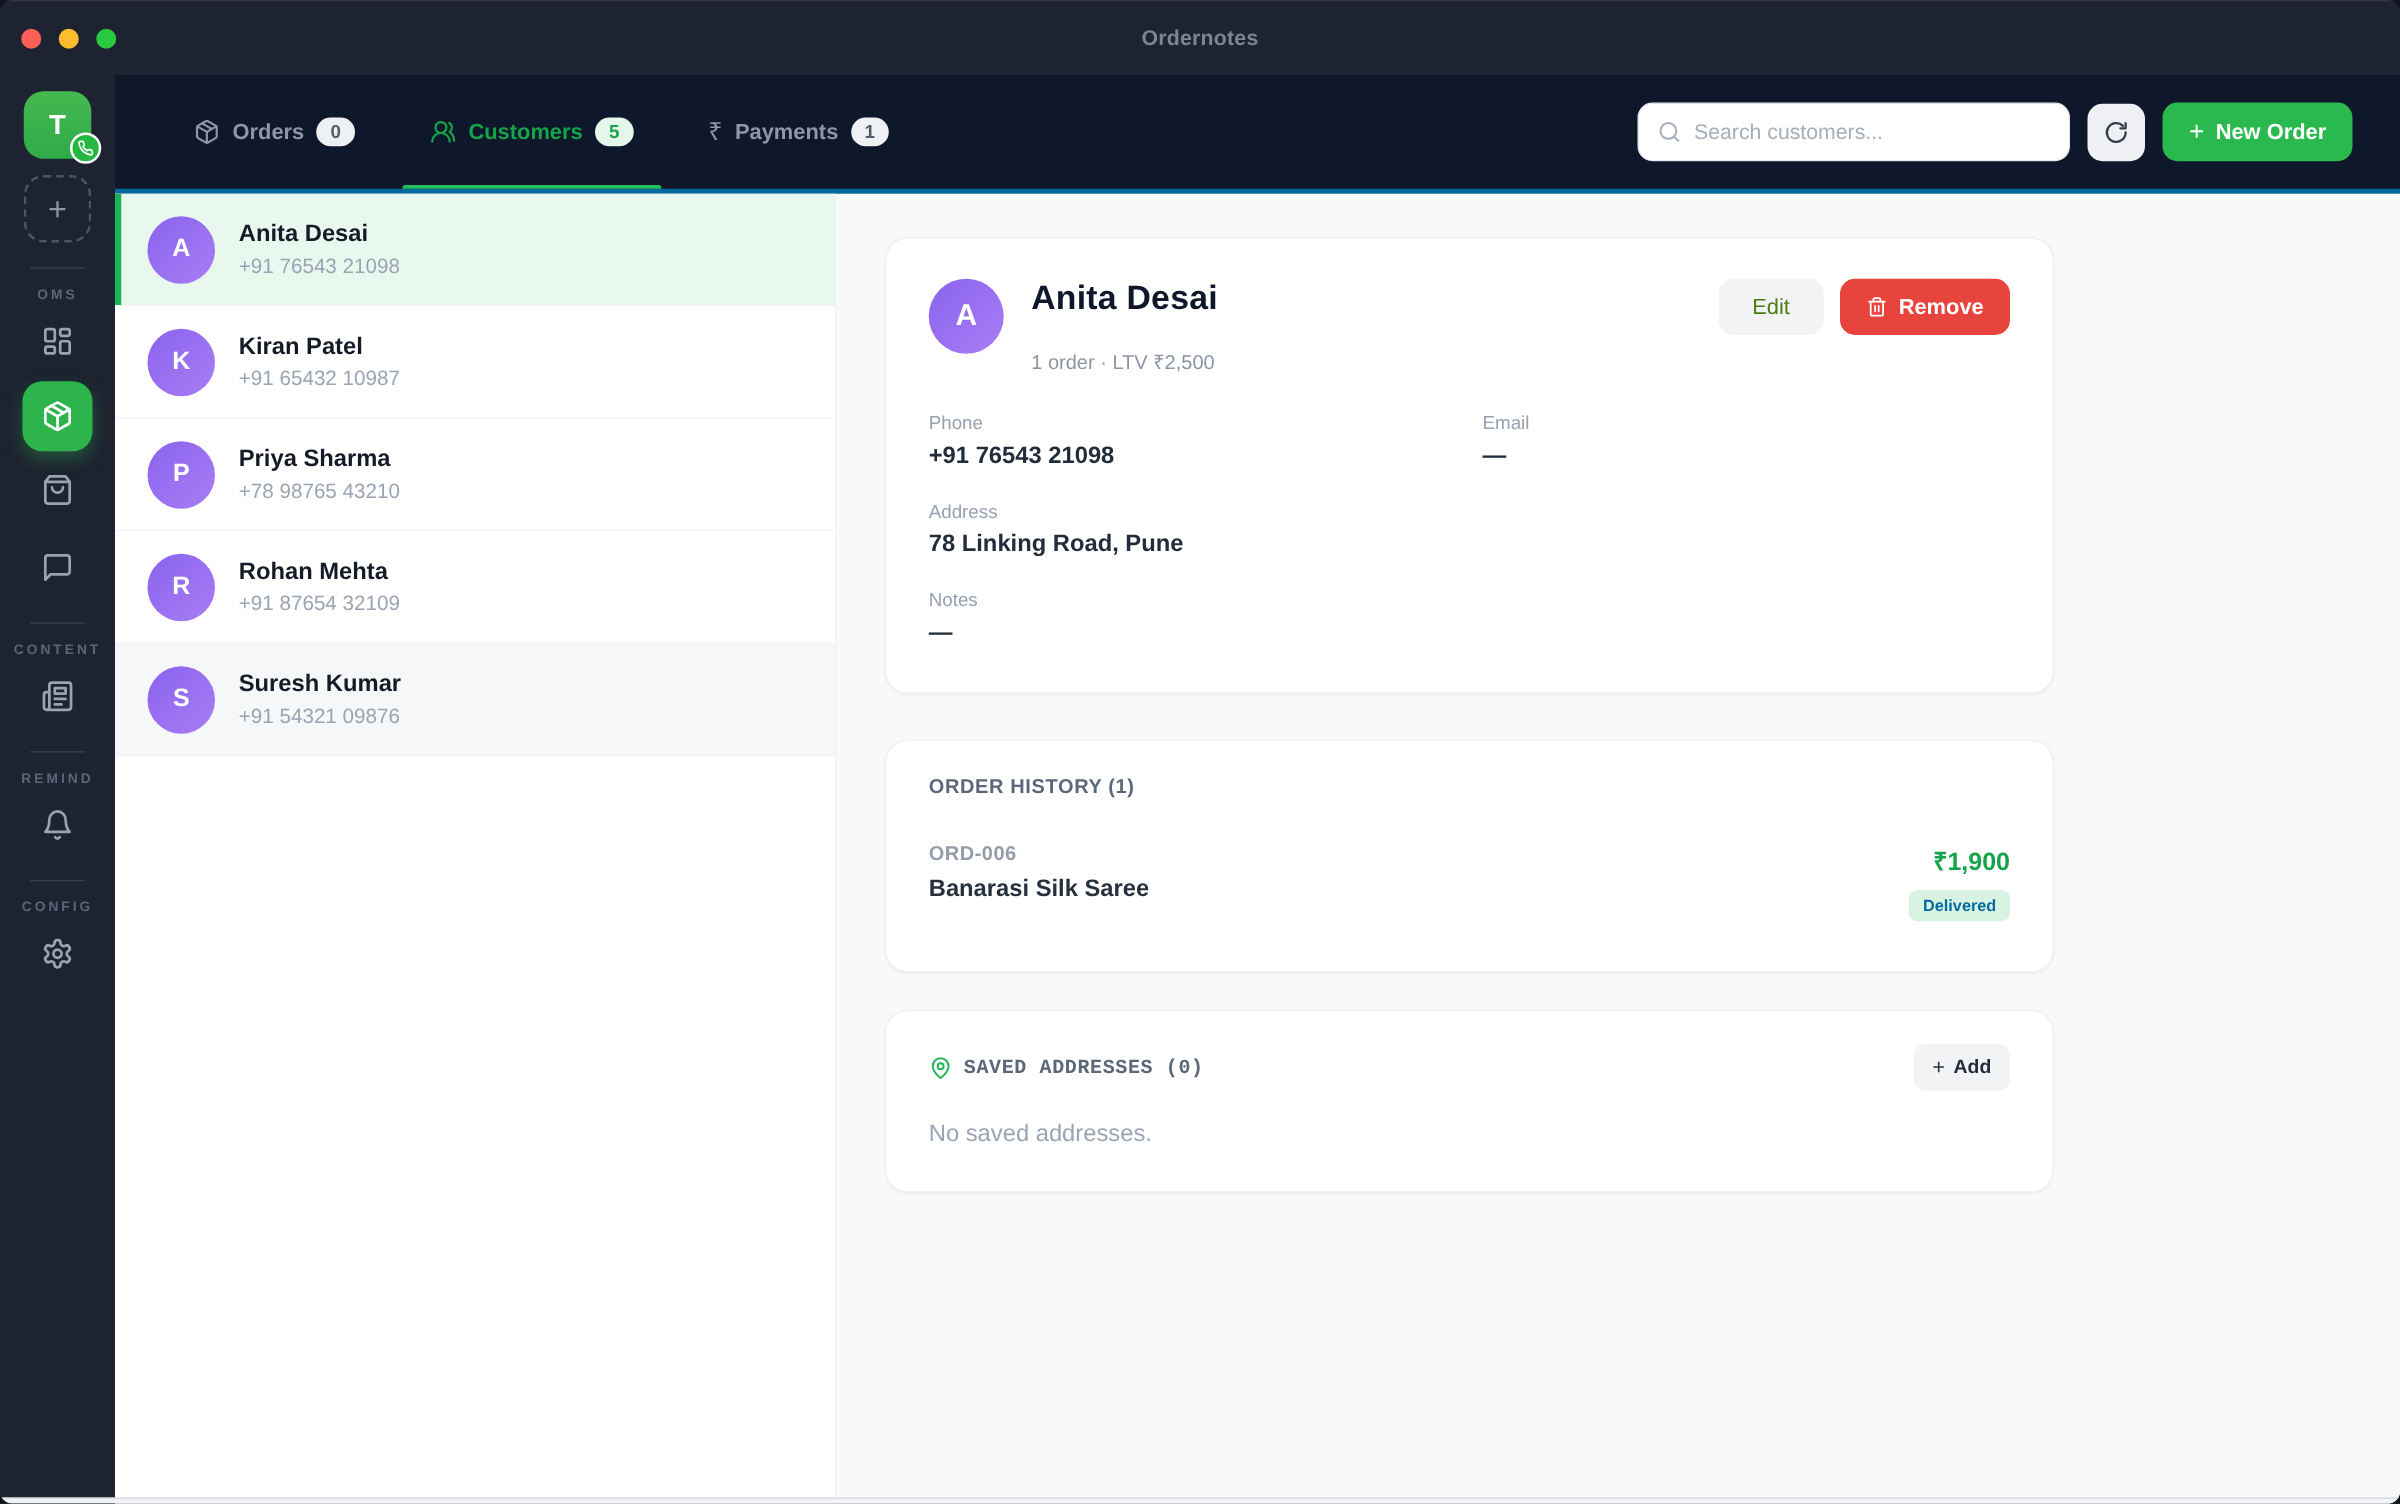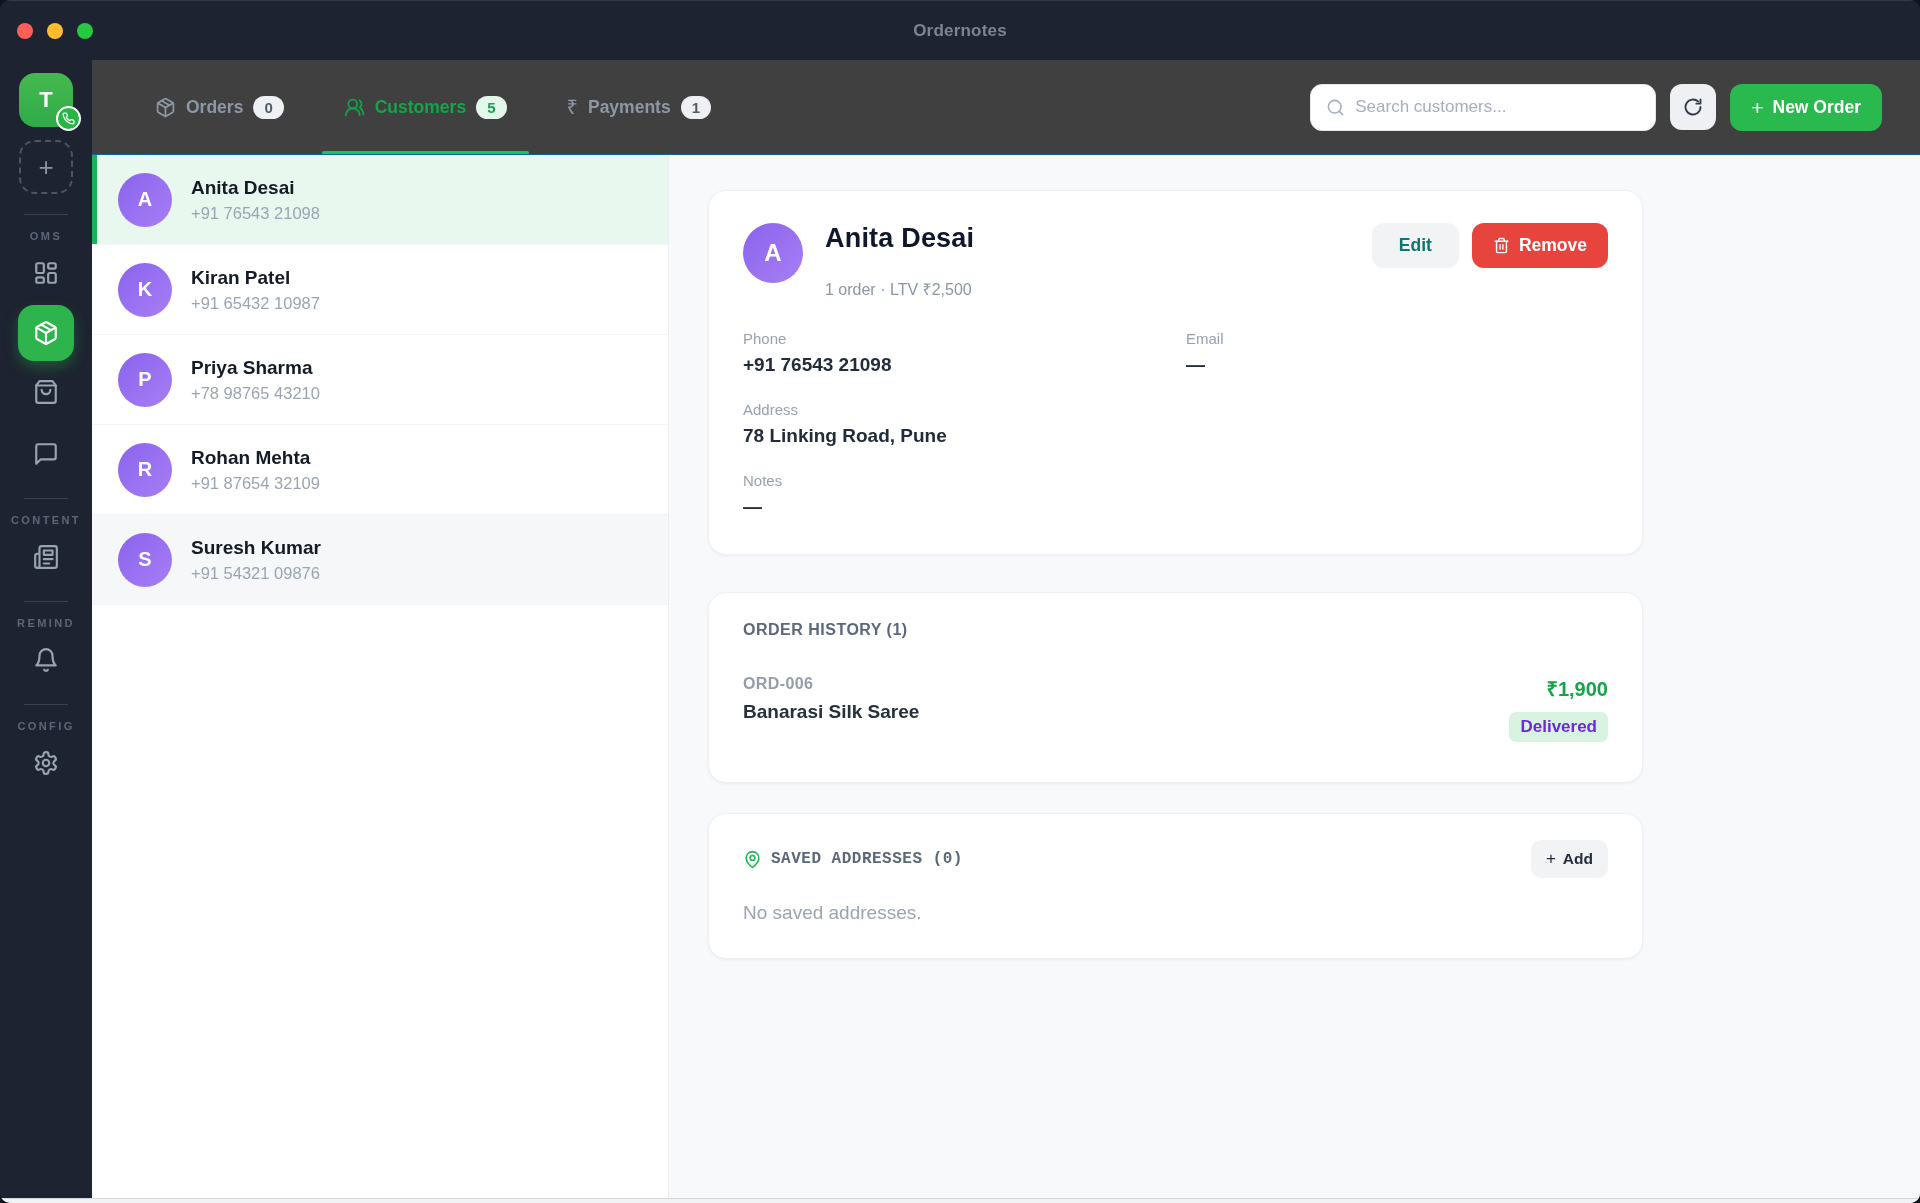--- a/index.html
+++ b/index.html
@@ -21,21 +21,21 @@
   .wa-badge { position:absolute; right:-8px; bottom:-4px; width:25px; height:25px; border-radius:50%; background:#24b843; border:2px solid #fff; display:flex; align-items:center; justify-content:center; color:#fff; }
   .plus-btn { width:54px; height:54px; margin-top:13px; border-radius:16px; border:2px dashed #4b5565; color:#8b95a5; font-size:26px; font-weight:400; display:flex; align-items:center; justify-content:center; background:transparent; cursor:pointer; }
   .rail-divider { width:44px; border-top:1px solid #39414f; margin-top:20px; }
   .rail-label { margin-top:15px; font-size:11px; font-weight:700; letter-spacing:2.4px; color:#5c6678; }
   .rail-btn { width:48px; height:48px; margin-top:7px; display:flex; align-items:center; justify-content:center; color:#99a3b2; background:transparent; border:none; cursor:pointer; }
   .rail-btn.active { width:56px; height:56px; margin-top:8px; border-radius:16px; background:#2db44d; color:#fff; box-shadow:0 6px 14px rgba(45,180,77,.35); }
   .rail-btn svg { width:26px; height:26px; }
 
   
   .main { flex:1; display:flex; flex-direction:column; background:#fff; }
-  .topbar { height:95px; background:#404040; border-bottom:1px solid #0369a1; display:flex; align-items:center; padding:0 38px 0 41px; flex-shrink:0; }
+  .topbar { height:95px; background:#0f172a; border-bottom:4px solid #0369a1; display:flex; align-items:center; padding:0 38px 0 41px; flex-shrink:0; }
   .tabs { display:flex; height:100%; gap:16px; }
   .tab { position:relative; display:flex; align-items:center; gap:10px; padding:0 22px; font-size:17.5px; font-weight:700; color:#8d97a5; cursor:pointer; }
   .tab svg { width:21px; height:21px; }
   .tab .rupee-glyph { font-size:20px; font-weight:400; line-height:1; }
   .tab .badge { font-size:15px; font-weight:700; background:#eef0f3; color:#525c69; border-radius:999px; padding:3px 11px; }
   .tab.active { color:#16a34a;text-align:center; }
   .tab.active .badge { background:#e3f7ea; color:#17a34b; }
   .tab.active::after { content:""; position:absolute; left:0; right:0; bottom:0; height:3px; background:#22c05a; border-radius:2px 2px 0 0; }
 
   .top-controls { margin-left:auto; display:flex; align-items:center; gap:14px; }
@@ -63,36 +63,36 @@
   .card { width:935px; background:#fff; border:1px solid #eef0f3; border-radius:18px; box-shadow:0 1px 3px rgba(16,24,40,.05); }
 
   
   .profile-card { padding:32px 34px 36px; }
   .profile-head { display:flex; align-items:flex-start; }
   .profile-avatar { width:60px; height:60px; border-radius:50%; background:linear-gradient(135deg,#8a63ee,#a87ef4); color:#fff; font-size:24px; font-weight:700; display:flex; align-items:center; justify-content:center; flex-shrink:0; }
   .profile-id { margin-left:22px; }
   .profile-name { font-size:27px; font-weight:800; color:#0f172a; letter-spacing:.2px; }
   .profile-sub { font-size:16px; color:#8b95a3; margin-top:24px; }
   .profile-actions { margin-left:auto; display:flex; gap:13px; }
-  .edit-btn { border:none; background:#f2f3f5; color:#0f766e; font-size:17.5px; font-weight:700; font-family:"Liberation Sans",sans-serif; padding:12px 27px; border-radius:12px; cursor:pointer; }
+  .edit-btn { border:none; background:#f2f3f5; color:#4d7c0f; font-size:17.5px; font-weight:400; font-family:"Liberation Sans",sans-serif; padding:12px 27px; border-radius:12px; cursor:pointer; }
   .remove-btn { border:none; background:#e8443e; color:#fff; font-size:17.5px; font-weight:700; font-family:"Liberation Sans",sans-serif; padding:12px 21px; border-radius:12px; display:flex; align-items:center; gap:9px; cursor:pointer; }
   .remove-btn svg { width:17px; height:17px; }
   .fields { margin-top:30px; display:grid; grid-template-columns:443px 1fr; row-gap:25px; }
   .field-label { font-size:15px; color:#97a1ae; margin-bottom:7px; }
   .field-value { font-size:19px; font-weight:600; color:#232c3a; }
 
   
   .orders-card { margin-top:37px; padding:28px 34px 40px; }
   .card-heading { font-size:16px; font-weight:700; letter-spacing:.5px; color:#5c6779; }
   .order-row { margin-top:36px; display:flex; justify-content:space-between; align-items:flex-start;gap:35px; }
   .order-id { font-size:16px; font-weight:700; letter-spacing:.4px; color:#939daa; }
   .order-item { font-size:19px; font-weight:600; color:#27303d; margin-top:8px; }
   .order-right { text-align:right; }
   .order-amount { font-size:20px; font-weight:800; color:#16a34a; }
-  .status-badge { display:inline-block; margin-top:10px; background:#d9f3e2; color:#6d28d9; font-size:17px; font-weight:600; padding:5px 11px; border-radius:7px; }
+  .status-badge { display:inline-block; margin-top:10px; background:#d9f3e2; color:#0369a1; font-size:13px; font-weight:600; padding:5px 11px; border-radius:7px; }
 
   
   .addresses-card { margin-top:30px; padding:26px 34px 34px; }
   .addr-head { display:flex; align-items:center; }
   .addr-title-wrap { display:flex; align-items:center; gap:9px; color:#22b455;font-family:Liberation Mono, monospace; }
   .addr-title-wrap svg { width:19px; height:19px; }
   .add-btn { margin-left:auto; border:none; background:#f2f3f5; color:#232c3a; font-size:15.5px; font-weight:700; font-family:"Liberation Sans",sans-serif; padding:9px 15px; border-radius:10px; display:flex; align-items:center; gap:7px; cursor:pointer; }
   .add-btn .plus { font-size:17px; font-weight:400; }
   .addr-empty { margin-top:24px; font-size:19px; color:#9aa4b2; }
 

